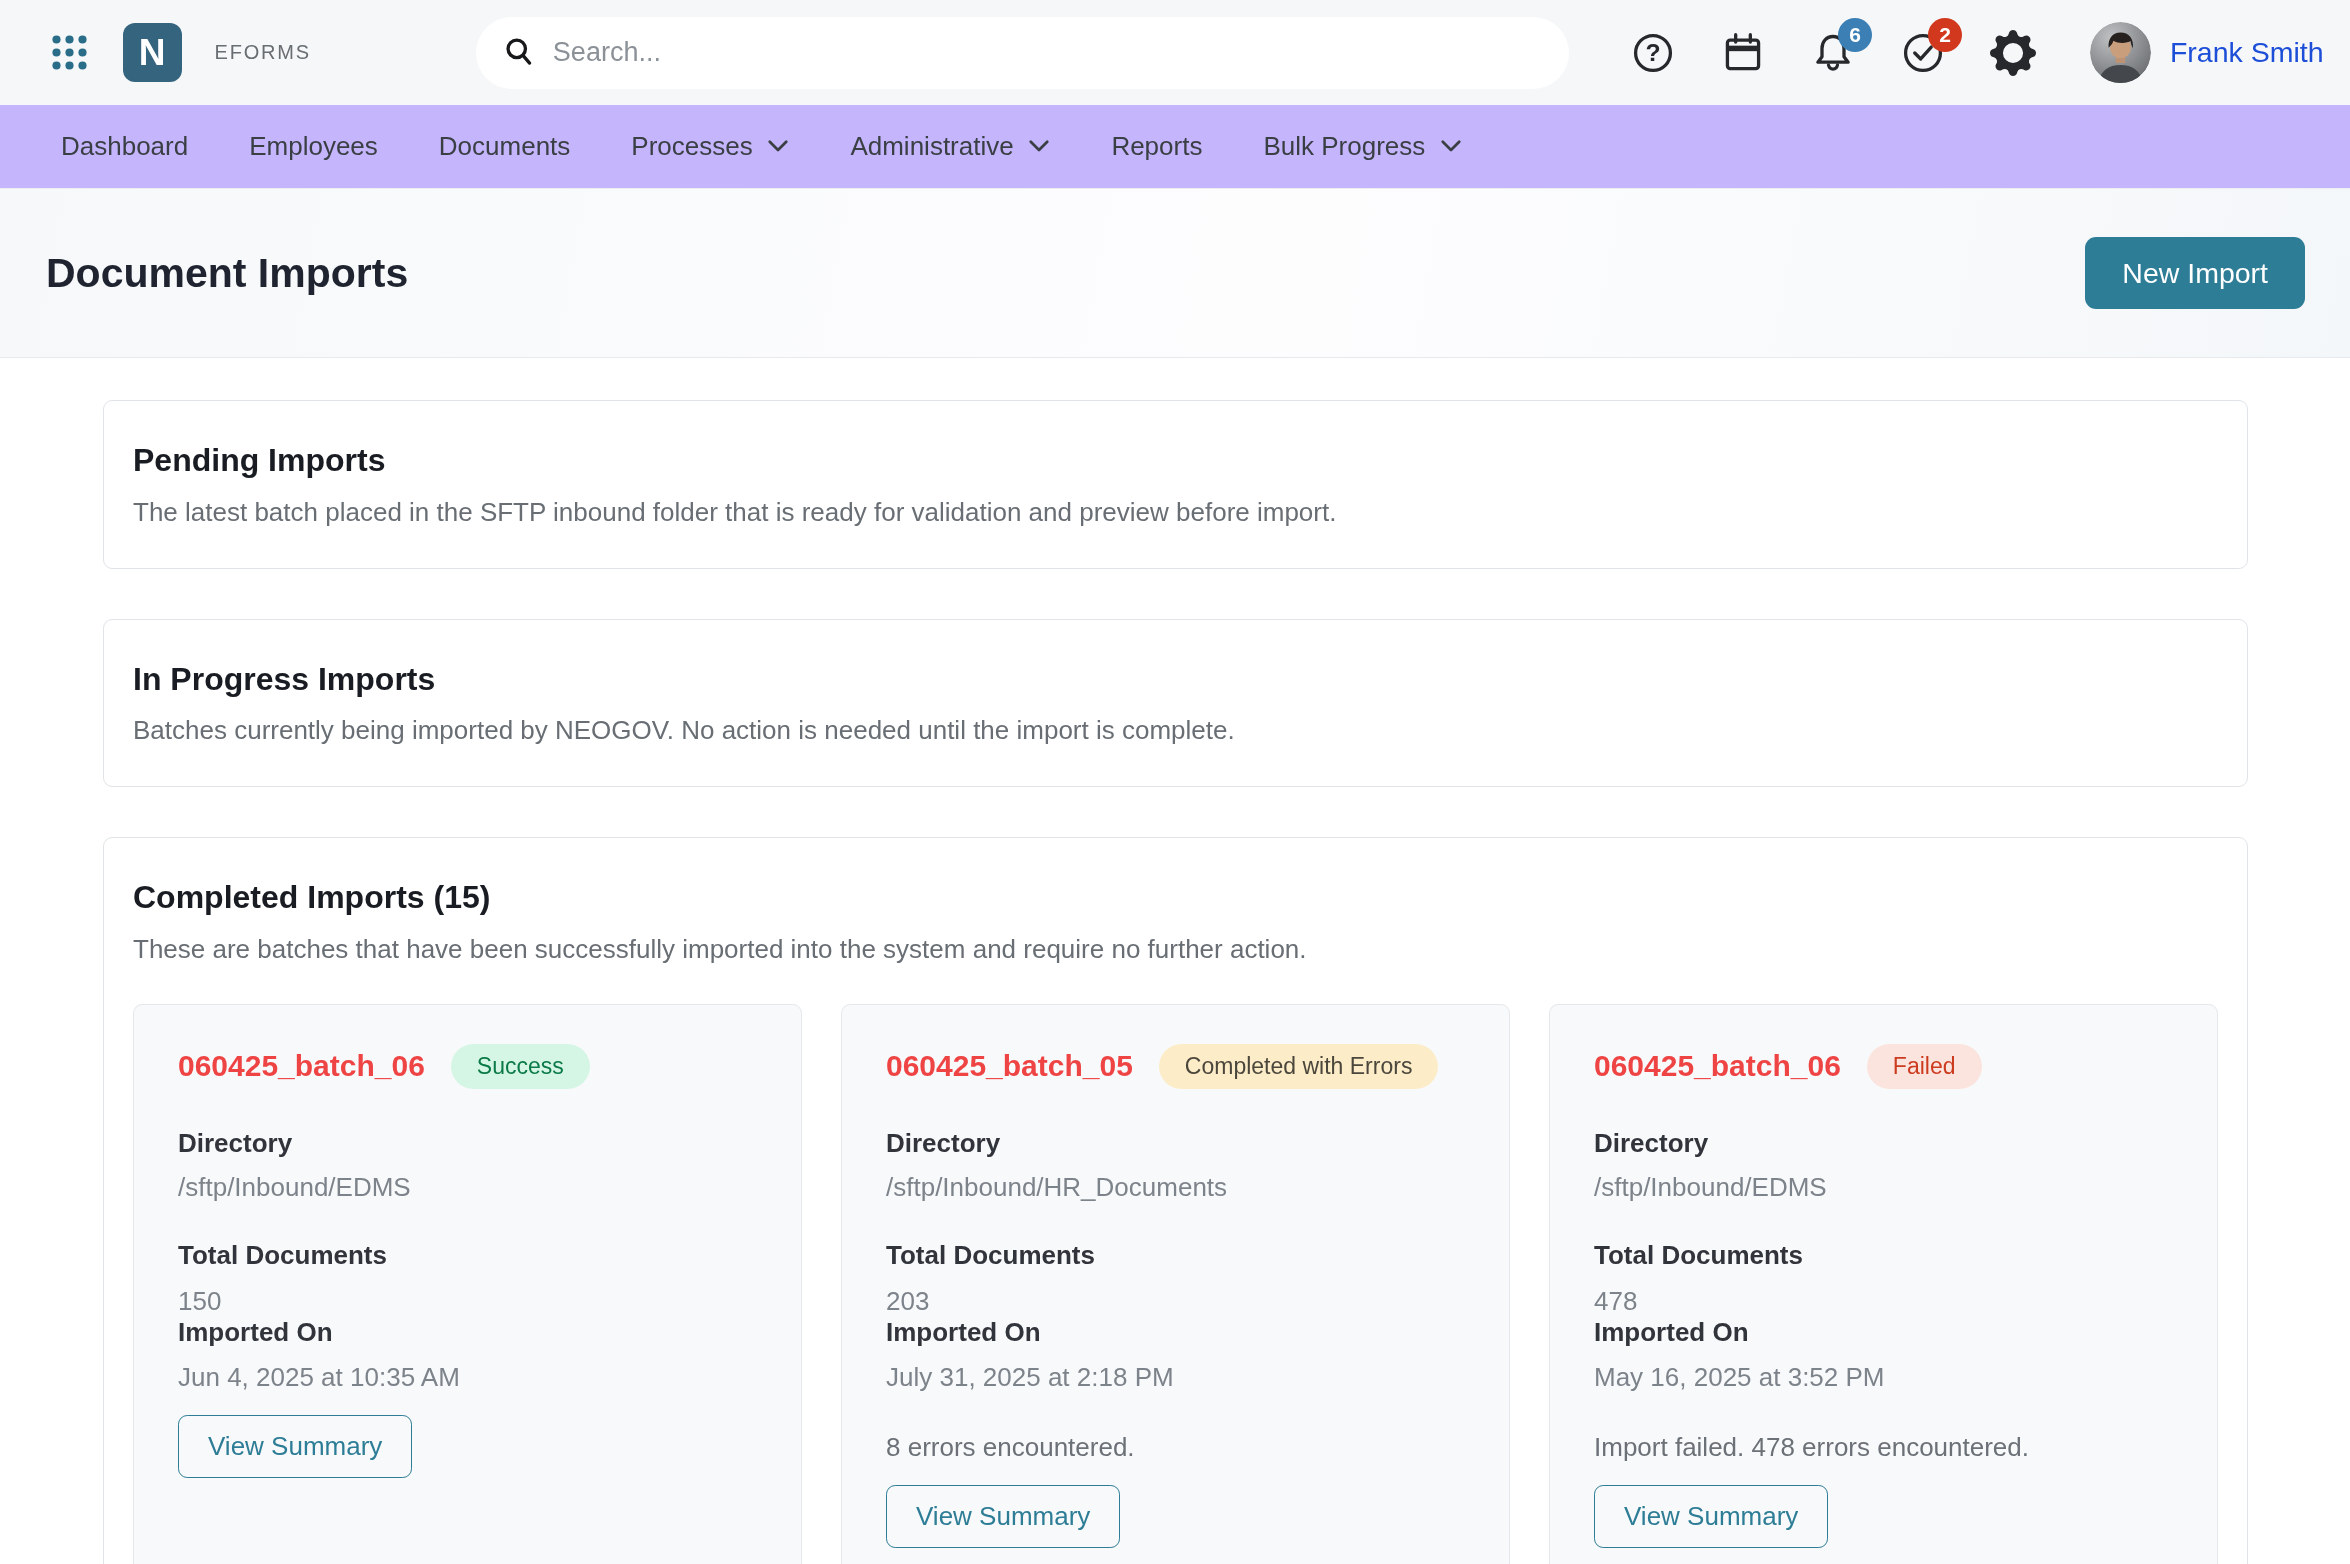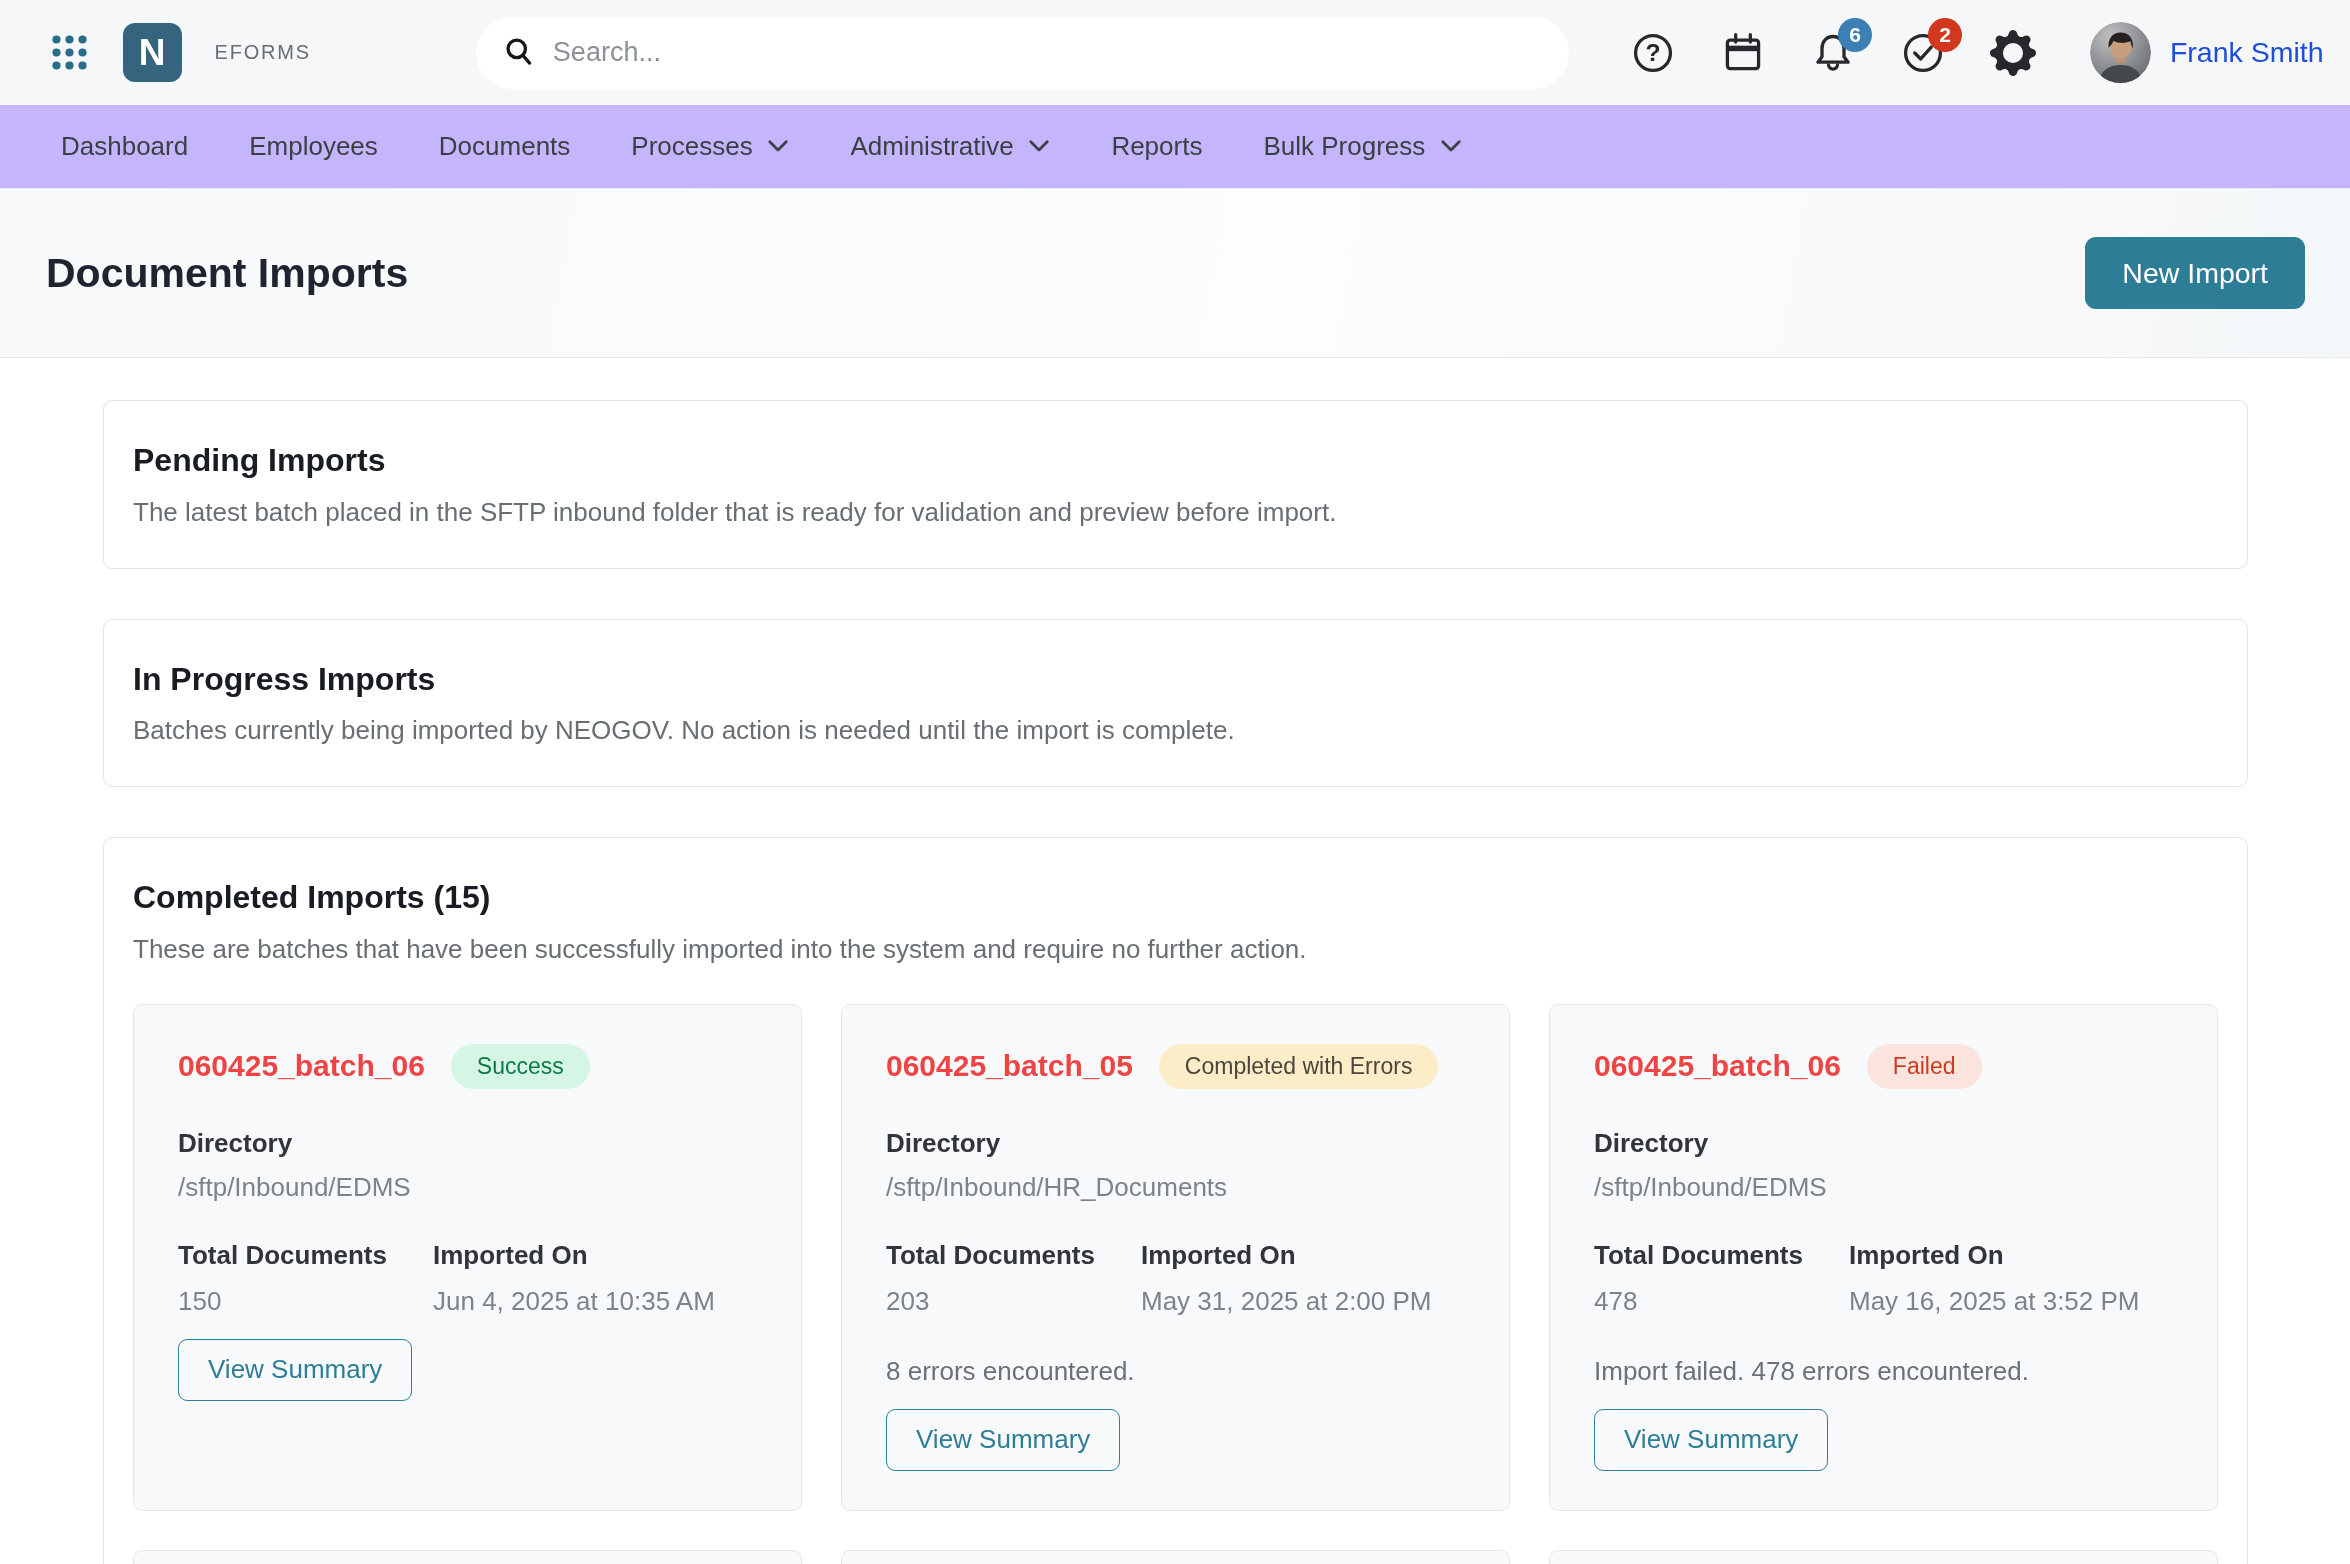--- a/index.html
+++ b/index.html
@@ -44,21 +44,21 @@
   .section-card h2 { font-size:32px; font-weight:700; color:#191c22; line-height:39px; }
   .section-card .desc { margin-top:16.5px; font-size:26px; color:#686e74; line-height:31px; }
 
   .cards-grid { display:grid; grid-template-columns:repeat(3,1fr); gap:39px; margin-top:39px; }
   .import-card { background:#f8f9fb; border:0.9px solid #e4e7eb; border-radius:9.2px; padding:39px 44px; }
   .import-title-row { display:flex; align-items:center; }
   .import-name { font-size:30px; font-weight:700; color:#ef4444; }
   .status-badge { margin-left:26px; padding:9.2px 26px; border-radius:917px; font-size:23px; font-weight:500; white-space:nowrap; }
   .field-label { margin-top:39px; font-size:26px; font-weight:700; color:#31353b; }
   .field-value { margin-top:13px; font-size:26px; color:#7d838a; }
-  .stats-row { display:flex; margin-top:37px; }
+  .stats-row { display:flex; margin-top:37px;flex-direction:column; }
   .stat-col1 { width:255px; flex:none; }
   .stat-col .field-label, .stats-row .field-label { margin-top:0; }
   .stats-row .field-value { margin-top:14.7px; }
   .import-msg { margin-top:39px; font-size:26px; color:#6b7177; }
   .btn-outline { margin-top:22px; display:inline-block; padding:14.7px 29px; background:transparent;
     border:1.8px solid currentColor; border-radius:9.2px; font-size:26px; font-weight:500; cursor:pointer;
     font-family:"Liberation Sans", sans-serif; }
   .stub-card { background:#f8f9fb; border:0.9px solid #e4e7eb; border-radius:9.2px; height:147px; }
 </style>
 </head>
@@ -233,21 +233,21 @@
         </div>
         <div class="field-label">Directory</div>
         <div class="field-value">/sftp/Inbound/HR_Documents</div>
         <div class="stats-row">
           <div class="stat-col1">
             <div class="field-label">Total Documents</div>
             <div class="field-value">203</div>
           </div>
           <div>
             <div class="field-label">Imported On</div>
-            <div class="field-value">May 31, 2025 at 2:00 PM</div>
+            <div class="field-value">July 31, 2025 at 2:18 PM</div>
           </div>
         </div>
         <div class="import-msg">8 errors encountered.</div>
         <button class="btn-outline" style="color: rgb(46, 125, 150);">View Summary</button>
       </div>
 
       <div class="import-card">
         <div class="import-title-row">
           <span class="import-name">060425_batch_06</span>
           <span class="status-badge" style="background-color: rgb(251, 228, 221); color: rgb(204, 59, 32);">Failed</span>

